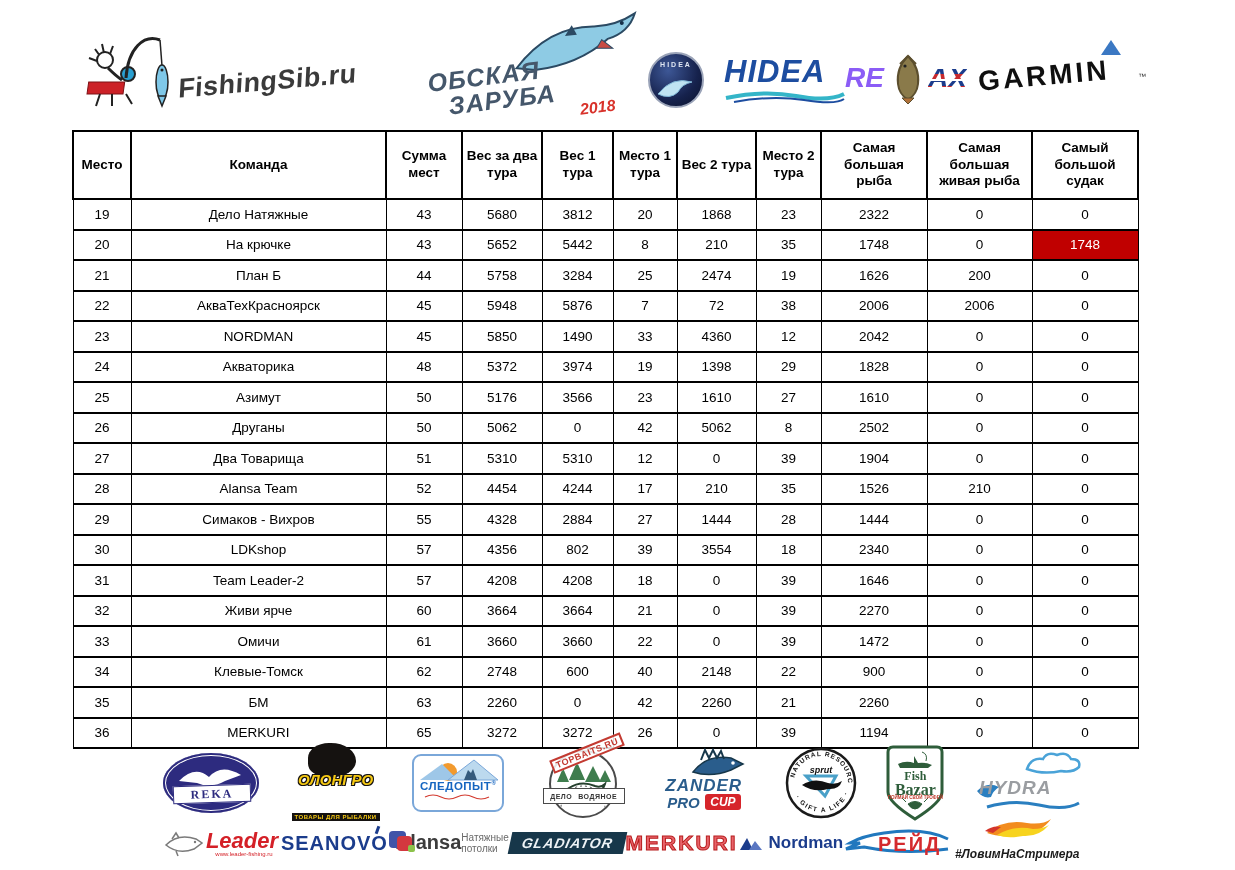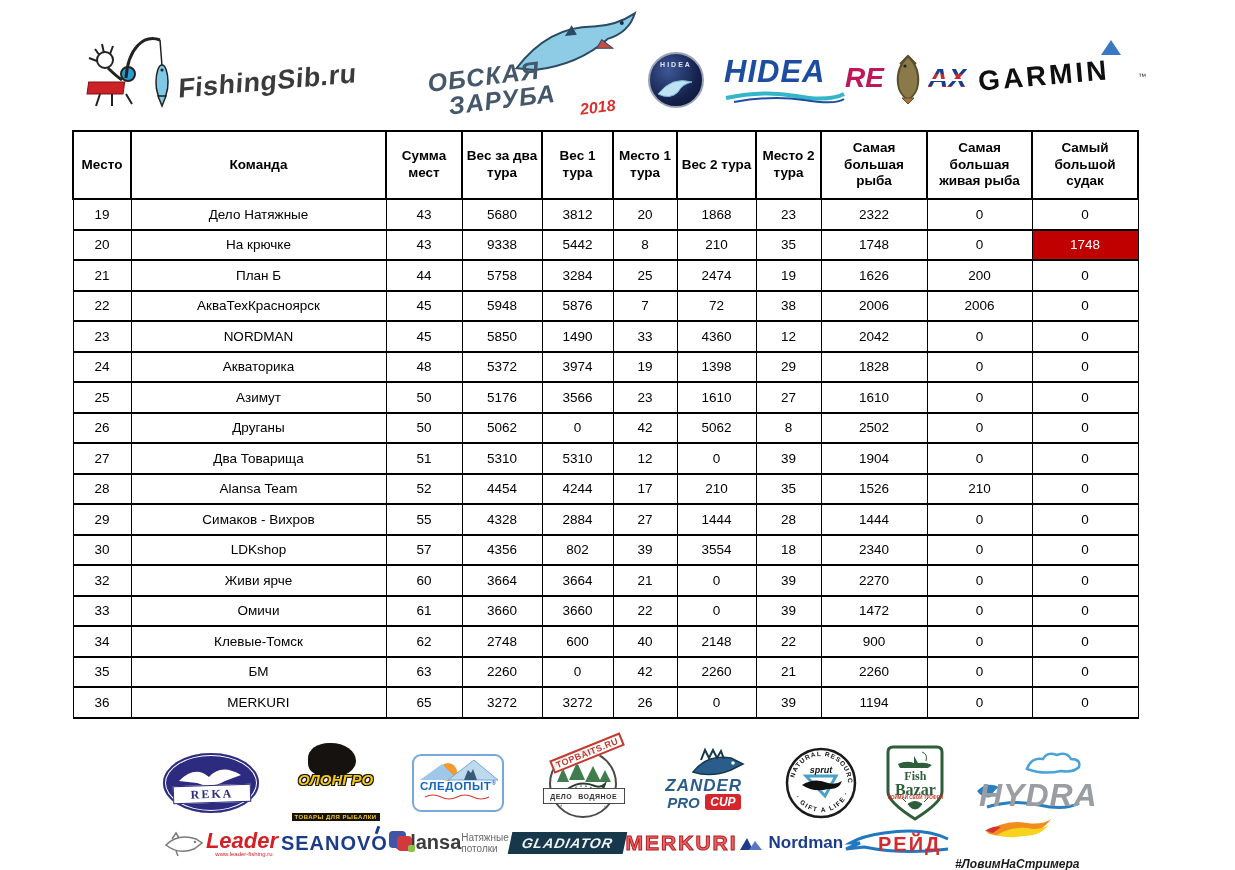--- a/index.html
+++ b/index.html
@@ -22,21 +22,21 @@
   .hidea-logo{left:648px;top:50px;width:200px;height:60px;}
   .hidea-badge{position:absolute;left:0;top:2px;width:56px;height:56px;border-radius:50%;
     background:radial-gradient(circle at 35% 32%, #3d5796 0%, #16224d 60%, #0a1129 100%);
     border:2px solid #9aa3b8;box-sizing:border-box;}
   .hidea-badge-txt{position:absolute;left:0;top:7px;width:100%;text-align:center;font-size:7px;
     color:#dfe6f2;letter-spacing:2px;font-weight:700;}
   .hidea-word{position:absolute;left:76px;top:4px;font-style:italic;font-weight:900;font-size:31px;
     color:#1d4da0;letter-spacing:1px;}
   .hidea-wave{position:absolute;left:76px;top:40px;}
   .relax-logo{left:845px;top:48px;width:132px;height:60px;display:flex;align-items:center;}
-  .relax-re{font-style:italic;font-weight:900;font-size:28px;color:#be185d;letter-spacing:0;}
+  .relax-re{font-style:italic;font-weight:900;font-size:28px;color:#8b5cf6;letter-spacing:0;}
   .relax-ax{font-style:italic;font-weight:900;font-size:28px;color:#c62a2e;margin-left:-4px;}
   @supports ((-webkit-background-clip:text) or (background-clip:text)){
     .relax-ax{background:repeating-linear-gradient(180deg,#c62a2e 0 5px,#ffffff 5px 7px,#1b3c8c 7px 12px);
       -webkit-background-clip:text;background-clip:text;color:transparent;}
   }
   .garmin-logo{left:978px;top:44px;width:175px;height:62px;}
   .garmin-word{position:absolute;left:0;top:16px;font-weight:700;font-size:28px;color:#0f0f0f;
     letter-spacing:3px;transform:rotate(-5deg);white-space:nowrap;}
   .garmin-tri{position:absolute;left:123px;top:-4px;width:0;height:0;
     border-left:10px solid transparent;border-right:10px solid transparent;border-bottom:15px solid #3b78c3;}
@@ -90,21 +90,21 @@
     background:#d6252b;border-radius:3px;padding:1px 5px;}
   
   .fb{width:62px;height:78px;}
   .fb-txt1{position:absolute;left:0;top:26px;width:100%;text-align:center;
     font-family:"Liberation Serif",serif;font-weight:700;font-size:12px;color:#2e5d3a;line-height:1;}
   .fb-txt2{position:absolute;left:0;top:38px;width:100%;text-align:center;
     font-family:"Liberation Serif",serif;font-weight:700;font-size:16px;color:#2e5d3a;line-height:1;}
   .fb-sub{position:absolute;left:0;top:51px;width:100%;text-align:center;font-size:4.5px;color:#c0392b;font-weight:700;}
   
   .hyd{width:110px;height:64px;}
-  .hyd-word{position:absolute;left:6px;top:26px;font-style:italic;font-weight:900;font-size:32px;color:#9a9da1;letter-spacing:1px;}
+  .hyd-word{position:absolute;left:6px;top:26px;font-style:italic;font-weight:900;font-size:19px;color:#9a9da1;letter-spacing:1px;}
   
   .leader{width:120px;flex-direction:row;align-items:flex-end;gap:2px;}
   .leader-txt{display:flex;flex-direction:column;align-items:center;}
   .leader-word{font-style:italic;font-weight:900;font-size:22px;color:#d42027;line-height:.9;}
   .leader-sub{font-size:6px;color:#d42027;margin-left:4px;}
   .seanovo-word{font-weight:900;font-size:20px;color:#1b3c8c;letter-spacing:1px;position:relative;}
   .seanovo-acc{position:absolute;right:9px;top:-6px;width:3px;height:8px;background:#1b3c8c;transform:rotate(20deg);}
   .alansa{width:120px;flex-direction:row;gap:6px;align-items:center;}
   .al-sq{position:relative;width:26px;height:24px;}
   .al-b{position:absolute;left:0;top:0;width:17px;height:17px;background:#4054a8;border-radius:4px;}
@@ -115,21 +115,21 @@
   .al-sub{font-size:10px;color:#6a6a6a;}
   .glad-box{background:#17374a;transform:skewX(-12deg);padding:3px 12px;}
   .glad-word{font-style:italic;font-weight:900;font-size:14px;color:#eef3f6;letter-spacing:1px;}
   .merkuri-word{font-weight:900;font-size:21px;letter-spacing:2px;color:#e8636a;
     -webkit-text-stroke:1px #b71c1c;}
   .nordman{flex-direction:row;gap:4px;align-items:center;}
   .nordman-word{font-weight:800;font-size:17px;color:#1b3c8c;}
   .reyd{width:110px;height:36px;}
   .reyd-word{position:absolute;left:34px;top:8px;font-weight:900;font-size:20px;color:#d42a2e;letter-spacing:2px;}
   .lovim{width:130px;height:40px;}
-  .lovim-word{position:absolute;left:0;top:34px;font-style:italic;font-weight:800;font-size:12px;color:#1b1b1b;white-space:nowrap;}
+  .lovim-word{position:absolute;left:0;top:24px;font-style:italic;font-weight:800;font-size:12px;color:#1b1b1b;white-space:nowrap;}
   .lovim-flame{position:absolute;left:28px;top:-6px;}
 </style>
 </head>
 <body>
 
 <div class="hdr-logo fs-logo">
   <svg class="fs-cartoon" width="96" height="82" viewBox="0 0 96 82">
     <path d="M14 26 l-5 -7 M18 23 l-2 -9 M24 24 l3 -8 M11 31 l-8 -3" stroke="#222" stroke-width="2" fill="none"></path>
     <circle cx="19" cy="30" r="8" fill="#fff" stroke="#222" stroke-width="2"></circle>
     <path d="M22 38 Q30 46 36 50" stroke="#222" stroke-width="3" fill="none"></path>
@@ -228,21 +228,21 @@
         <td>1868</td>
         <td>23</td>
         <td>2322</td>
         <td>0</td>
         <td>0</td>
       </tr>
       <tr>
         <td>20</td>
         <td>На крючке</td>
         <td>43</td>
-        <td>9338</td>
+        <td>5652</td>
         <td>5442</td>
         <td>8</td>
         <td>210</td>
         <td>35</td>
         <td>1748</td>
         <td>0</td>
         <td style="background: rgb(192, 0, 0); color: rgb(255, 255, 255);">1748</td>
       </tr>
       <tr>
         <td>21</td>
@@ -364,20 +364,33 @@
       <tr>
         <td>30</td>
         <td>LDKshop</td>
         <td>57</td>
         <td>4356</td>
         <td>802</td>
         <td>39</td>
         <td>3554</td>
         <td>18</td>
         <td>2340</td>
+        <td>0</td>
+        <td>0</td>
+      </tr>
+      <tr>
+        <td>31</td>
+        <td>Team Leader-2</td>
+        <td>57</td>
+        <td>4208</td>
+        <td>4208</td>
+        <td>18</td>
+        <td>0</td>
+        <td>39</td>
+        <td>1646</td>
         <td>0</td>
         <td>0</td>
       </tr>
       <tr>
         <td>32</td>
         <td>Живи ярче</td>
         <td>60</td>
         <td>3664</td>
         <td>3664</td>
         <td>21</td>

